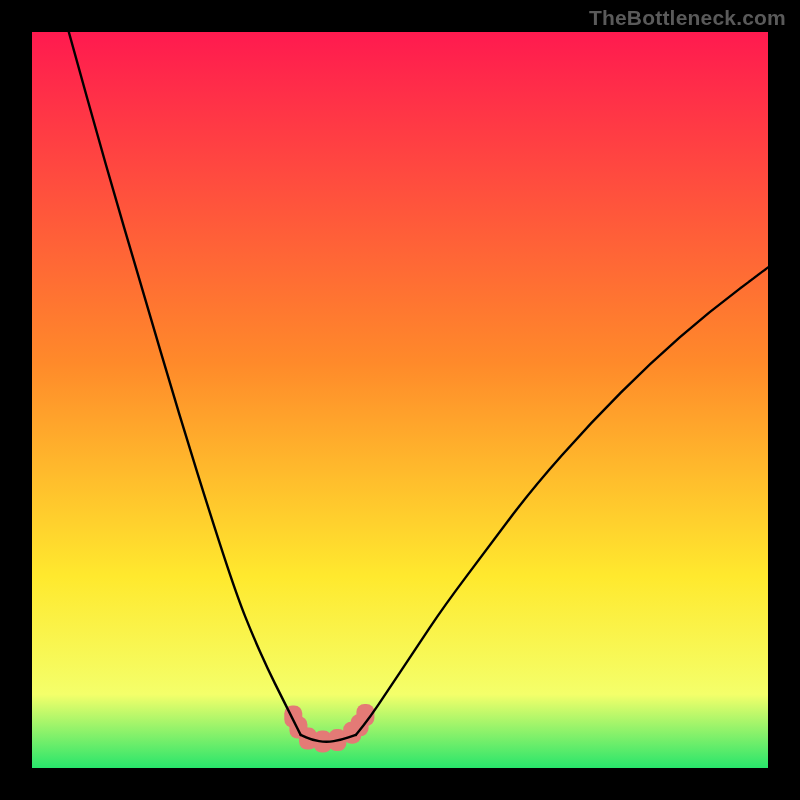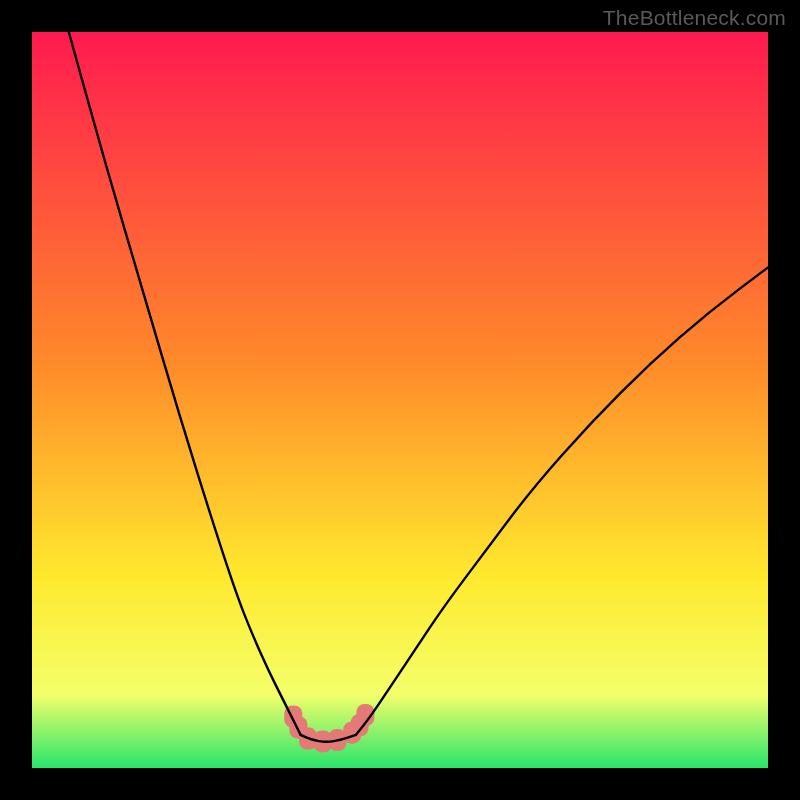--- a/index.html
+++ b/index.html
@@ -9,21 +9,21 @@
     width: 800px;
     height: 800px;
     background: #000;
   }
   .watermark {
     position: absolute;
     top: 6px;
     right: 14px;
     font-family: Arial, Helvetica, sans-serif;
     font-size: 21px;
-    font-weight: 400;
+    font-weight: 700;
     color: #5a5a5a;
     letter-spacing: 0.2px;
     z-index: 5;
   }
   .plot {
     position: absolute;
     left: 32px;
     top: 32px;
     width: 736px;
     height: 736px;

